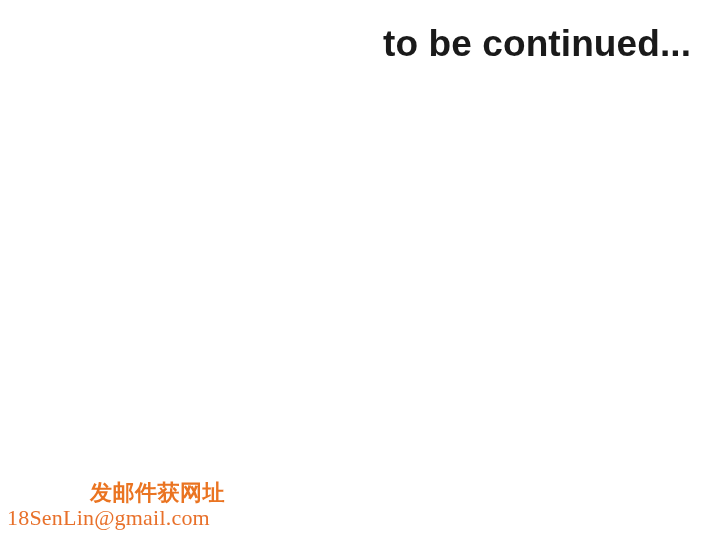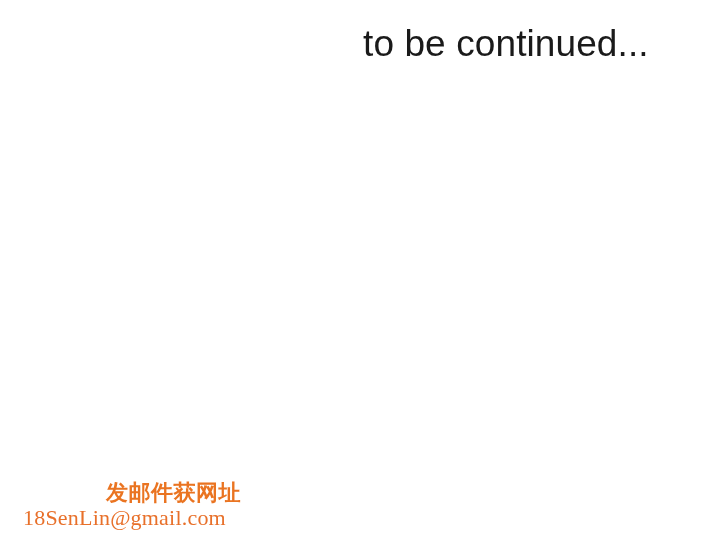--- a/index.html
+++ b/index.html
@@ -14,39 +14,38 @@
     overflow: hidden;
   }
   .slide {
     position: relative;
     width: 720px;
     height: 533px;
     background: #ffffff;
   }
   .headline {
     position: absolute;
-    left: 363px;
+    left: 383px;
     top: 21px;
     width: 330px;
     font-family: "Liberation Sans", sans-serif;
     font-size: 37px;
-    font-weight: 400;
+    font-weight: 700;
     line-height: 46px;
     letter-spacing: 0.1px;
     color: #1a1a1a;
     white-space: nowrap;
     -webkit-font-smoothing: antialiased;
   }
   .watermark {
     position: absolute;
     left: 0px;
     bottom: 2px;
     width: 260px;
     text-align: left;
-    padding-left: 16px;
   }
   .watermark-cn {
     font-family: "Liberation Serif", serif;
     font-weight: bold;
     font-size: 22px;
     line-height: 24px;
     color: #ea7421;
     padding-left: 90px;
     letter-spacing: 0.5px;
     white-space: nowrap;

